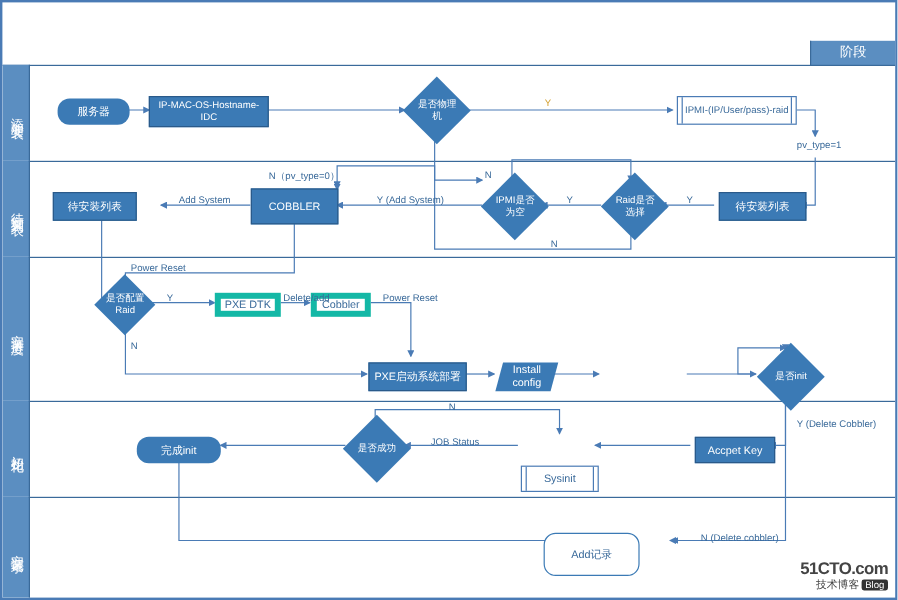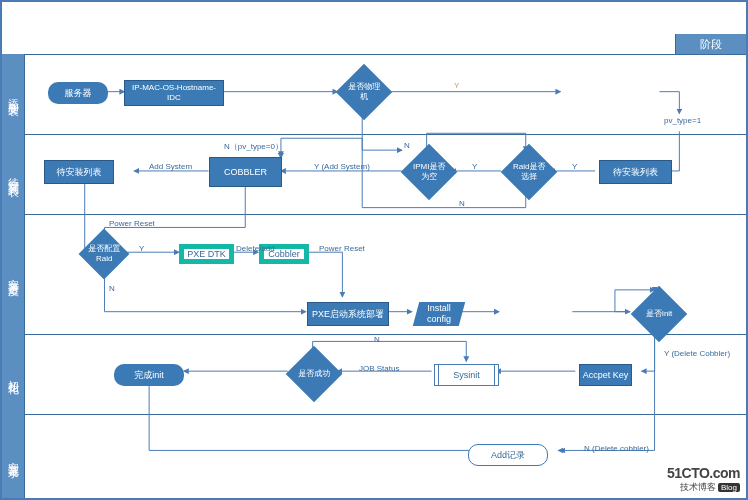--- a/index.html
+++ b/index.html
@@ -95,20 +95,21 @@
 
         <polyline points="125,332 125,400 455,400"></polyline>
       </g>
     </svg>
 
     <div class="shape rounded" style="left:24px;top:28px;width:60px;height:22px">服务器</div>
     <div class="shape process" style="left:100px;top:26px;width:100px;height:26px;font-size:8px">IP-MAC-OS-Hostname-IDC</div>
     <div class="shape diamond" style="left:320px;top:18px;width:40px;height:40px">
         <span>是否物理机</span>
       </div>
+    <div class="shape double" style="left:540px;top:26px;width:100px;height:24px;font-size:8px">IPMI-(IP/User/pass)-raid</div>
 
     <div class="shape process" style="left:20px;top:106px;width:70px;height:24px">待安装列表</div>
     <div class="shape process" style="left:185px;top:103px;width:73px;height:30px">COBBLER</div>
     <div class="shape diamond" style="left:385px;top:98px;width:40px;height:40px">
         <span>IPMI是否为空</span>
       </div>
     <div class="shape diamond" style="left:485px;top:98px;width:40px;height:40px">
         <span>Raid是否选择</span>
       </div>
     <div class="shape process" style="left:575px;top:106px;width:73px;height:24px">待安装列表</div>
@@ -124,23 +125,23 @@
       </div>
     <div class="shape diamond" style="left:615px;top:240px;width:40px;height:40px">
         <span>是否init</span>
       </div>
 
     <div class="shape rounded" style="left:90px;top:310px;width:70px;height:22px">完成init</div>
     <div class="shape diamond" style="left:270px;top:300px;width:40px;height:40px">
         <span>是否成功</span>
       </div>
     <div class="shape double" style="left:410px;top:310px;width:65px;height:22px">Sysinit</div>
-    <div class="shape process" style="left:555px;top:310px;width:53px;height:22px">Accpet Key</div>
+    <div class="shape process" style="left:555px;top:310px;width:67px;height:22px">Accpet Key</div>
 
-    <div class="shape rounded" style="left:444px;top:390px;width:80px;height:22px;background:#fff;border:1.5px solid #3b7ab5;color:#3a6a9a">Add记录</div>
+    <div class="shape rounded" style="left:429px;top:390px;width:80px;height:36px;background:#fff;border:1.5px solid #3b7ab5;color:#3a6a9a">Add记录</div>
 
     <div class="edge-label" style="left:430px;top:27px;color:#d4a030">Y</div>
     <div class="edge-label" style="left:640px;top:62px">pv_type=1</div>
     <div class="edge-label" style="left:200px;top:87px">N（pv_type=0）</div>
     <div class="edge-label" style="left:380px;top:87px">N</div>
     <div class="edge-label" style="left:125px;top:108px">Add System</div>
     <div class="edge-label" style="left:290px;top:108px">Y (Add System)</div>
     <div class="edge-label" style="left:448px;top:108px">Y</div>
     <div class="edge-label" style="left:548px;top:108px">Y</div>
     <div class="edge-label" style="left:435px;top:145px">N</div>

